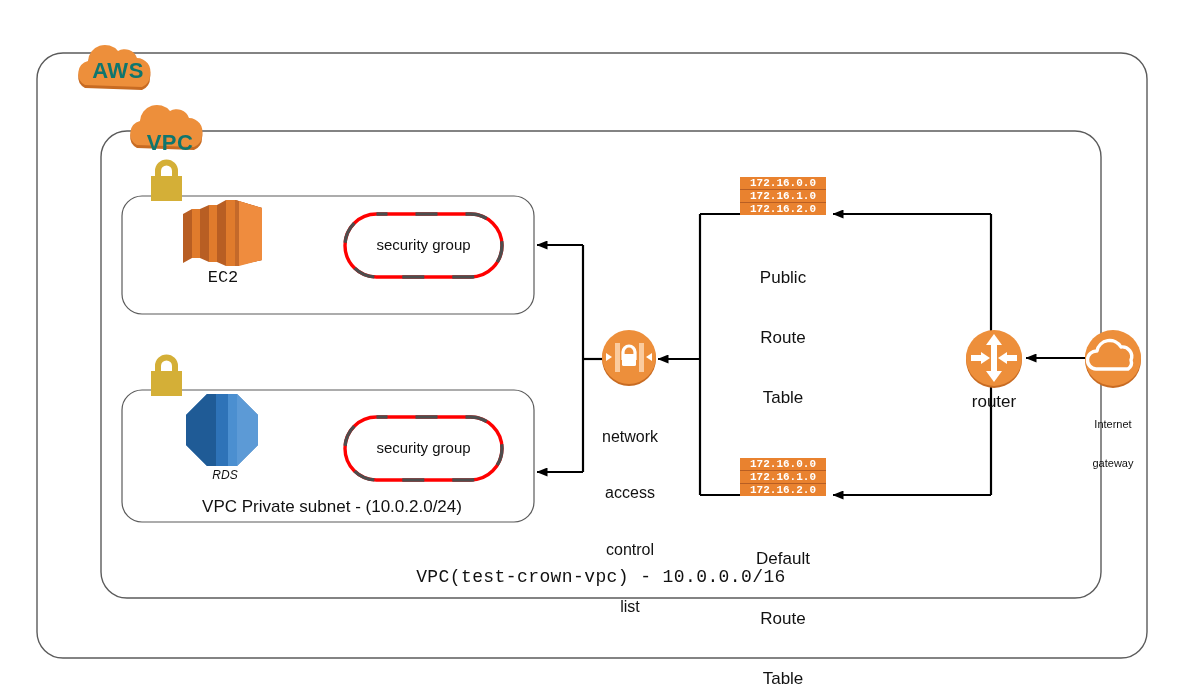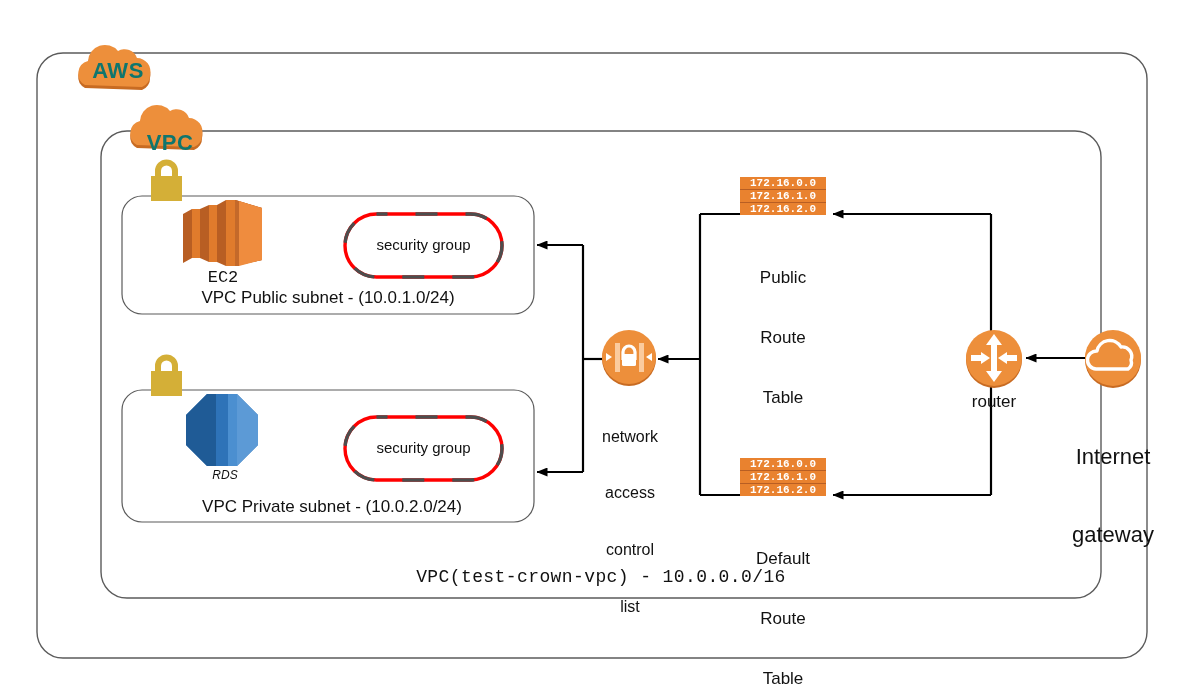--- a/index.html
+++ b/index.html
@@ -155,21 +155,20 @@
                A12,12 0 0 1 194,147 Z" fill="#ED8F3B"></path>
     </g>
   </svg>
 
   <div class="cloudlabel" style="left:84px;top:56px;width:68px;height:30px;font-size:22px;">AWS</div>
 
   <div class="cloudlabel" style="left:136px;top:128px;width:68px;height:30px;font-size:22px;">VPC</div>
 
   <div class="lbl" style="left:178px;top:268px;width:90px;font-size:17px;font-family:Liberation Mono, monospace;">EC2</div>
 
-  <div class="lbl" style="left:128px;top:288px;width:400px;font-size:17px;">VPC Public subnet - (10.0.1.0/24)</div>
 
   <div class="lbl" style="left:345px;top:236px;width:157px;font-size:15px;">security group</div>
 
   <div class="lbl" style="left:180px;top:468px;width:90px;font-size:12px;font-style:italic;">RDS</div>
 
   <div class="lbl" style="left:132px;top:497px;width:400px;font-size:17px;">VPC Private subnet - (10.0.2.0/24)</div>
 
   <div class="lbl" style="left:345px;top:439px;width:157px;font-size:15px;">security group</div>
 
   <div class="lbl" style="left:574px;top:390px;width:112px;font-size:16px;">
@@ -204,21 +203,21 @@
   </div>
 
   <div class="lbl" style="left:725px;top:509px;width:116px;font-size:17px;">
     <div>Default</div>
     <div>Route</div>
     <div>Table</div>
   </div>
 
   <div class="lbl" style="left:944px;top:392px;width:100px;font-size:17px;">router</div>
 
-  <div class="lbl" style="left:1055px;top:392px;width:116px;font-size:22px;">
+  <div class="lbl" style="left:1055px;top:392px;width:116px;font-size:11px;">
     <div>Internet</div>
     <div>gateway</div>
   </div>
 
   <div class="lbl mono" style="left:301px;top:567px;width:600px;font-size:18px;letter-spacing:0.4px;">VPC(test-crown-vpc) - 10.0.0.0/16</div>
 
 
 </div>
 
 </body></html>

